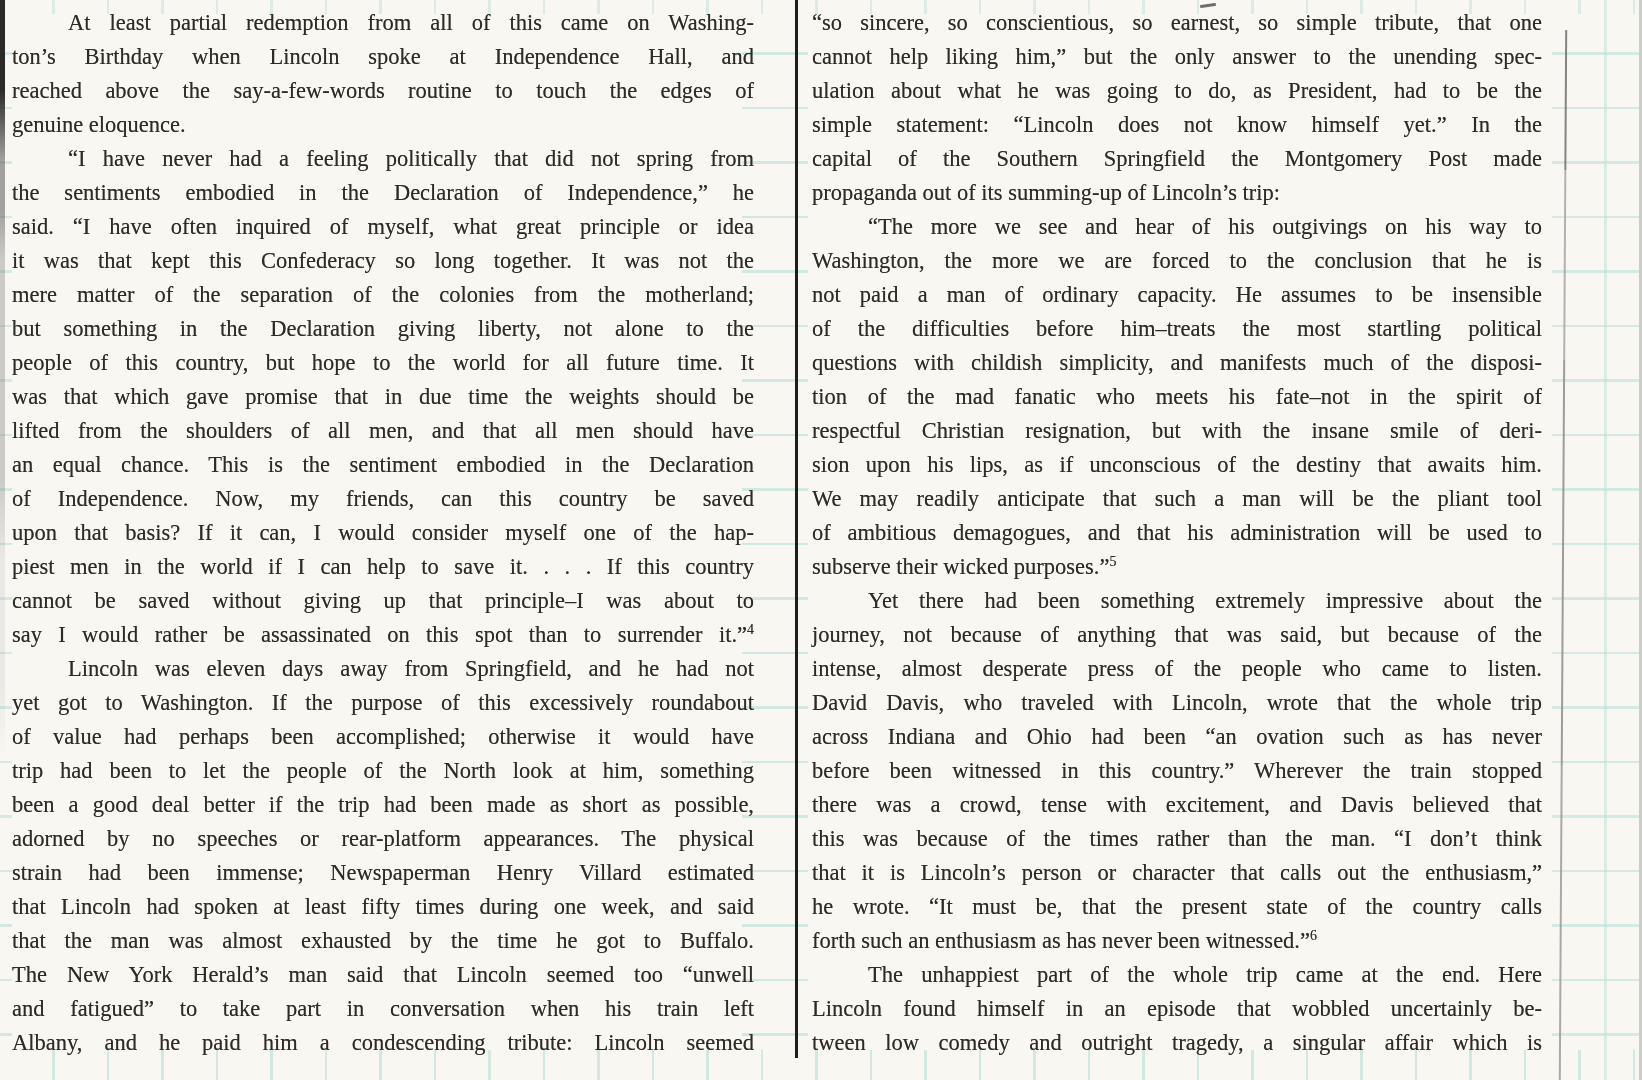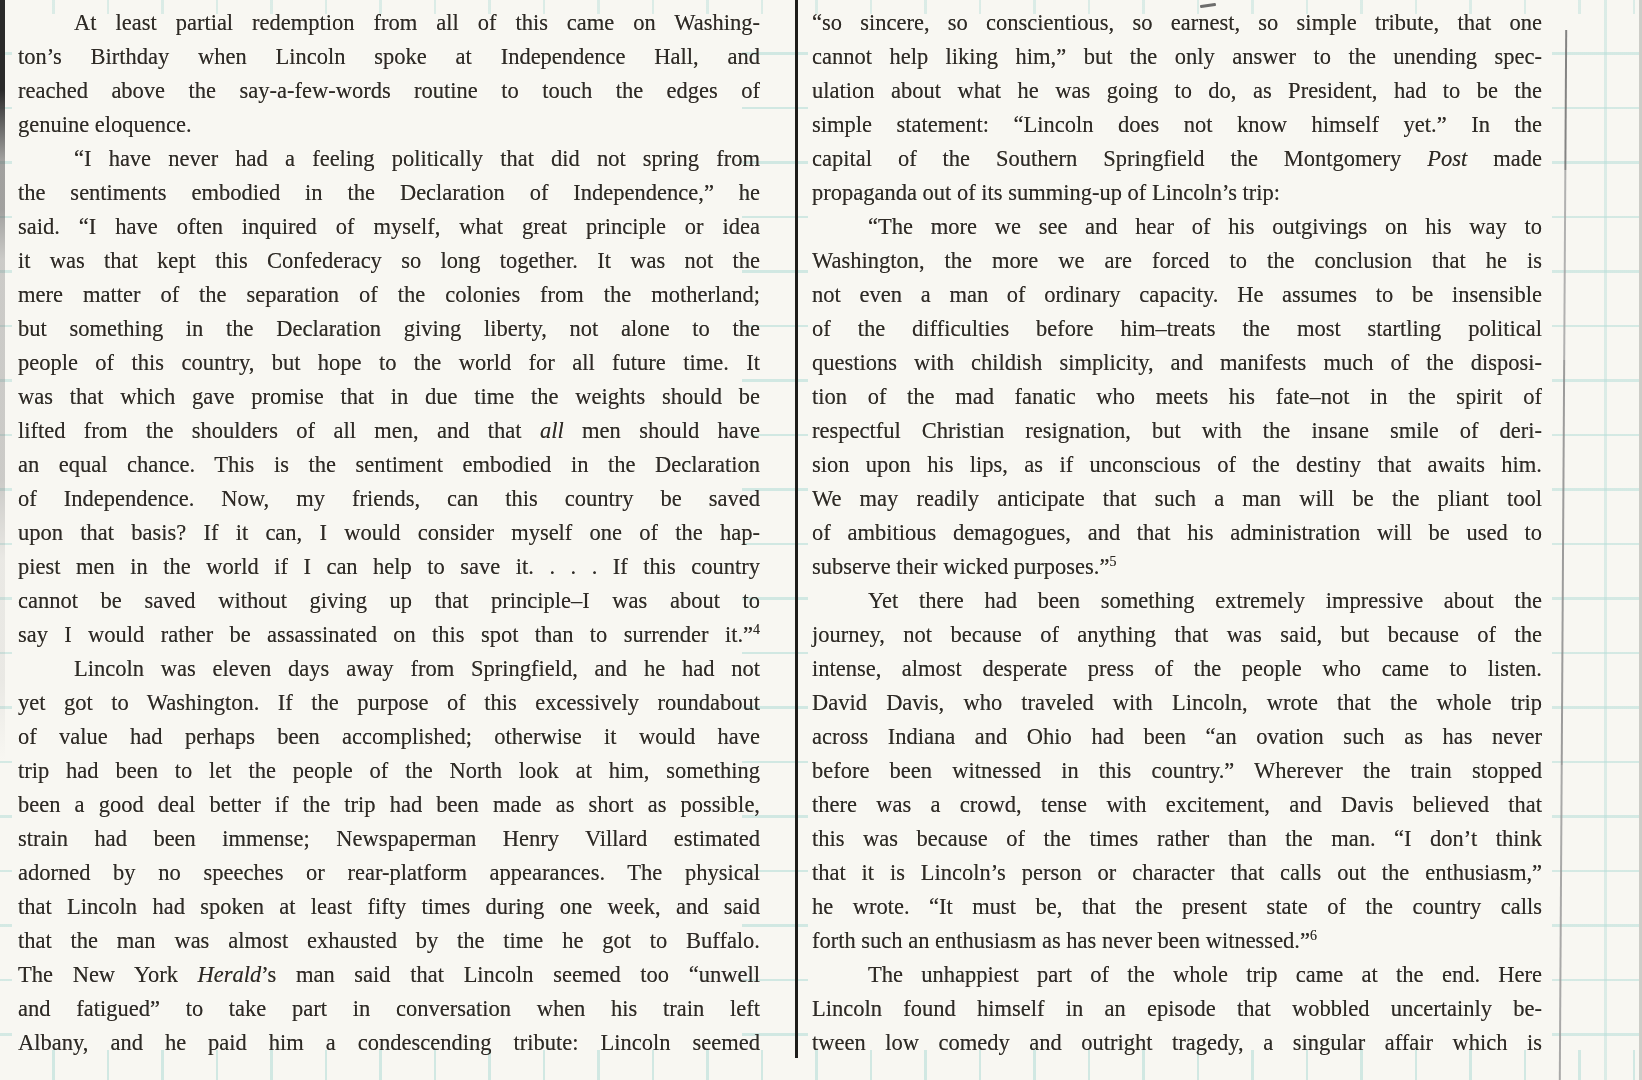--- a/index.html
+++ b/index.html
@@ -11,35 +11,35 @@
     width: 1642px;
     height: 1080px;
     overflow: hidden;
     background: var(--paper, #f8f7f2);
     font-family: "Liberation Serif", "DejaVu Serif", serif;
   }
   .scan { position: absolute; inset: 0; }
 
   
   .col { position: absolute; top: 6px; }
-  .col-left  { left: 18px;  width: 742px; }
+  .col-left  { left: 12px;  width: 742px; }
   .col-right { left: 812px; width: 730px; }
   .line {
     height: 34px;
     line-height: 34px;
     font-size: 22.5px;
     color: var(--ink, #2e2a25);
     text-align: justify;
     text-align-last: justify;
     text-shadow: 0 0 0.5px rgba(46,42,37,0.55);
     white-space: nowrap;
   }
   .line.indent   { text-indent: 56px; }
   .line.para-end { text-align-last: left; }
-  .it  { font-style: italic; }
+  .it  { }
   .sup { font-size: 0.62em; vertical-align: super; line-height: 0; }
 
   
   .gutter-line {
     position: absolute;
     left: 795px; top: 0;
     width: 2.5px; height: 1058px;
     background: var(--gutter-line, #1e1d1b);
   }
 
@@ -123,38 +123,38 @@
       <div class="line"><span>of Independence. Now, my friends, can this country be saved</span></div>
       <div class="line"><span>upon that basis? If it can, I would consider myself one of the hap-</span></div>
       <div class="line"><span>piest men in the world if I can help to save it. . . . If this country</span></div>
       <div class="line"><span>cannot be saved without giving up that principle–I was about to</span></div>
       <div class="line"><span>say I would rather be assassinated on this spot than to surrender it.”</span><span class="sup">4</span></div>
       <div class="line indent"><span>Lincoln was eleven days away from Springfield, and he had not</span></div>
       <div class="line"><span>yet got to Washington. If the purpose of this excessively roundabout</span></div>
       <div class="line"><span>of value had perhaps been accomplished; otherwise it would have</span></div>
       <div class="line"><span>trip had been to let the people of the North look at him, something</span></div>
       <div class="line"><span>been a good deal better if the trip had been made as short as possible,</span></div>
+      <div class="line"><span>adorned by no speeches or rear-platform appearances. The physical</span></div>
       <div class="line"><span>strain had been immense; Newspaperman Henry Villard estimated</span></div>
-      <div class="line"><span>adorned by no speeches or rear-platform appearances. The physical</span></div>
       <div class="line"><span>that Lincoln had spoken at least fifty times during one week, and said</span></div>
       <div class="line"><span>that the man was almost exhausted by the time he got to Buffalo.</span></div>
       <div class="line"><span>The New York </span><span class="it">Herald</span><span>’s man said that Lincoln seemed too “unwell</span></div>
       <div class="line"><span>and fatigued” to take part in conversation when his train left</span></div>
       <div class="line"><span>Albany, and he paid him a condescending tribute: Lincoln seemed</span></div>
     </div>
   <div class="col col-right">
       <div class="line"><span>“so sincere, so conscientious, so earnest, so simple tribute, that one</span></div>
       <div class="line"><span>cannot help liking him,” but the only answer to the unending spec-</span></div>
       <div class="line"><span>ulation about what he was going to do, as President, had to be the</span></div>
       <div class="line"><span>simple statement: “Lincoln does not know himself yet.” In the</span></div>
       <div class="line"><span>capital of the Southern Springfield the Montgomery </span><span class="it">Post</span><span> made</span></div>
       <div class="line para-end"><span>propaganda out of its summing-up of Lincoln’s trip:</span></div>
       <div class="line indent"><span>“The more we see and hear of his outgivings on his way to</span></div>
       <div class="line"><span>Washington, the more we are forced to the conclusion that he is</span></div>
-      <div class="line"><span>not even a man of ordinary capacity. He assumes to be insensible</span></div>
+      <div class="line"><span>not paid a man of ordinary capacity. He assumes to be insensible</span></div>
       <div class="line"><span>of the difficulties before him–treats the most startling political</span></div>
       <div class="line"><span>questions with childish simplicity, and manifests much of the disposi-</span></div>
       <div class="line"><span>tion of the mad fanatic who meets his fate–not in the spirit of</span></div>
       <div class="line"><span>respectful Christian resignation, but with the insane smile of deri-</span></div>
       <div class="line"><span>sion upon his lips, as if unconscious of the destiny that awaits him.</span></div>
       <div class="line"><span>We may readily anticipate that such a man will be the pliant tool</span></div>
       <div class="line"><span>of ambitious demagogues, and that his administration will be used to</span></div>
       <div class="line para-end"><span>subserve their wicked purposes.”</span><span class="sup">5</span></div>
       <div class="line indent"><span>Yet there had been something extremely impressive about the</span></div>
       <div class="line"><span>journey, not because of anything that was said, but because of the</span></div>

